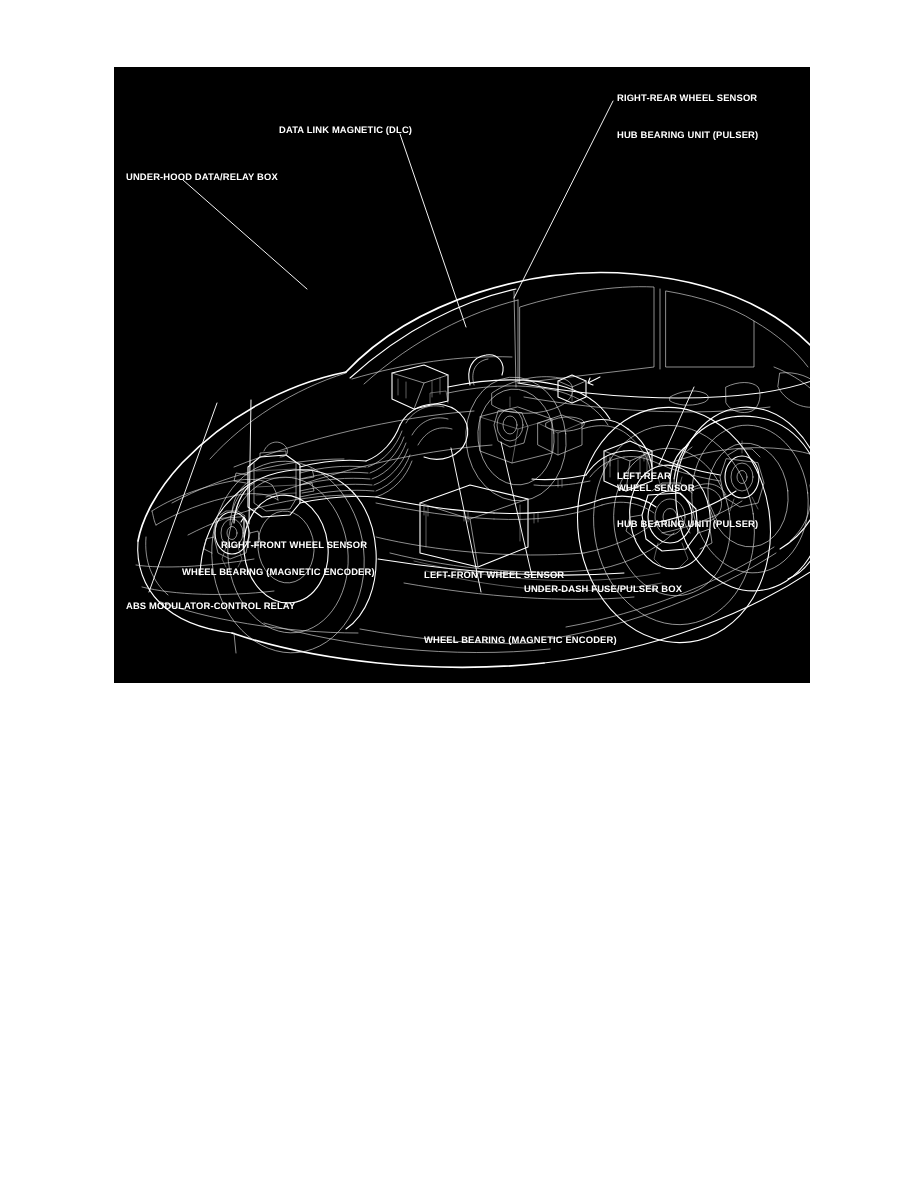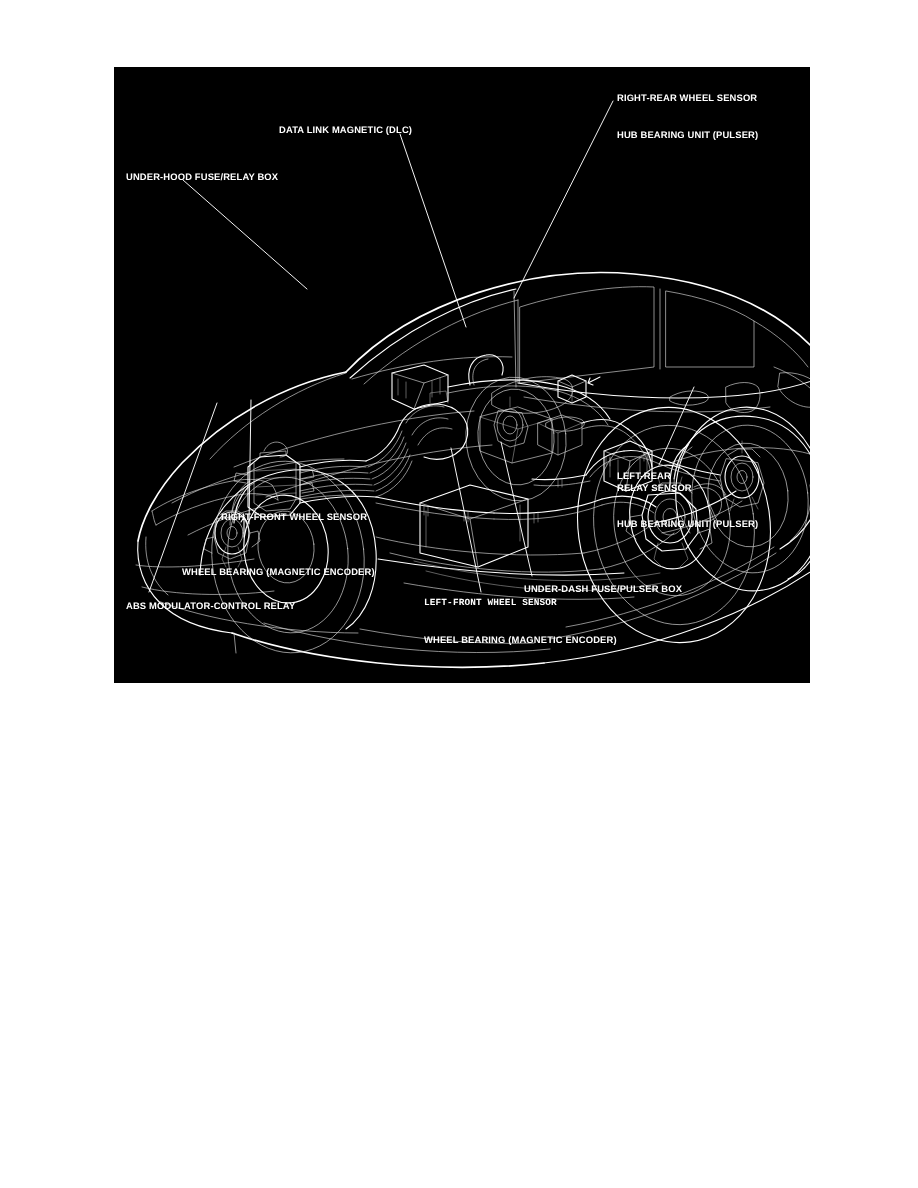--- a/index.html
+++ b/index.html
@@ -370,33 +370,33 @@
         <line class="lead" x1="367" y1="525" x2="337" y2="381"></line>
       </g>
     </svg>
 
     <div class="callout" style="left:503px; top:25px;">RIGHT-REAR WHEEL SENSOR</div>
 
     <div class="callout" style="left:503px; top:62px;">HUB BEARING UNIT (PULSER)</div>
 
     <div class="callout" style="left:165px; top:57px;">DATA LINK MAGNETIC (DLC)</div>
 
-    <div class="callout" style="left:12px; top:104px;">UNDER-HOOD FUSE/RELAY BOX</div>
+    <div class="callout" style="left:12px; top:104px;">UNDER-HOOD DATA/RELAY BOX</div>
 
     <div class="callout two-line" style="left:503px; top:403px;">LEFT-REAR
-RELAY SENSOR</div>
+WHEEL SENSOR</div>
 
     <div class="callout" style="left:503px; top:451px;">HUB BEARING UNIT (PULSER)</div>
 
-    <div class="callout" style="left:68px; top:444px;padding-left:39px;">RIGHT-FRONT WHEEL SENSOR</div>
+    <div class="callout" style="left:68px; top:472px;padding-left:39px;">RIGHT-FRONT WHEEL SENSOR</div>
 
     <div class="callout" style="left:68px; top:499px;">WHEEL BEARING (MAGNETIC ENCODER)</div>
 
     <div class="callout" style="left:12px; top:533px;">ABS MODULATOR-CONTROL RELAY</div>
 
     <div class="callout" style="left:410px; top:516px;">UNDER-DASH FUSE/PULSER BOX</div>
 
-    <div class="callout" style="left:310px; top:530px;font-family:Liberation Mono, monospace;">LEFT-FRONT WHEEL SENSOR</div>
+    <div class="callout" style="left:310px; top:502px;">LEFT-FRONT WHEEL SENSOR</div>
 
     <div class="callout" style="left:310px; top:567px;">WHEEL BEARING (MAGNETIC ENCODER)</div>
 
   </div>
 </div>
 
 </body></html>

